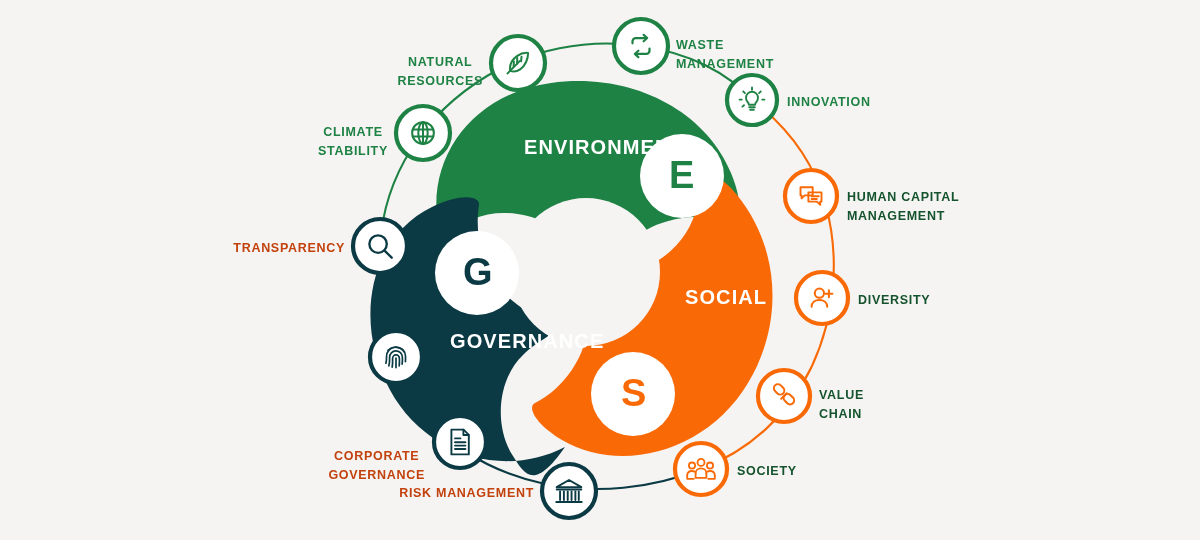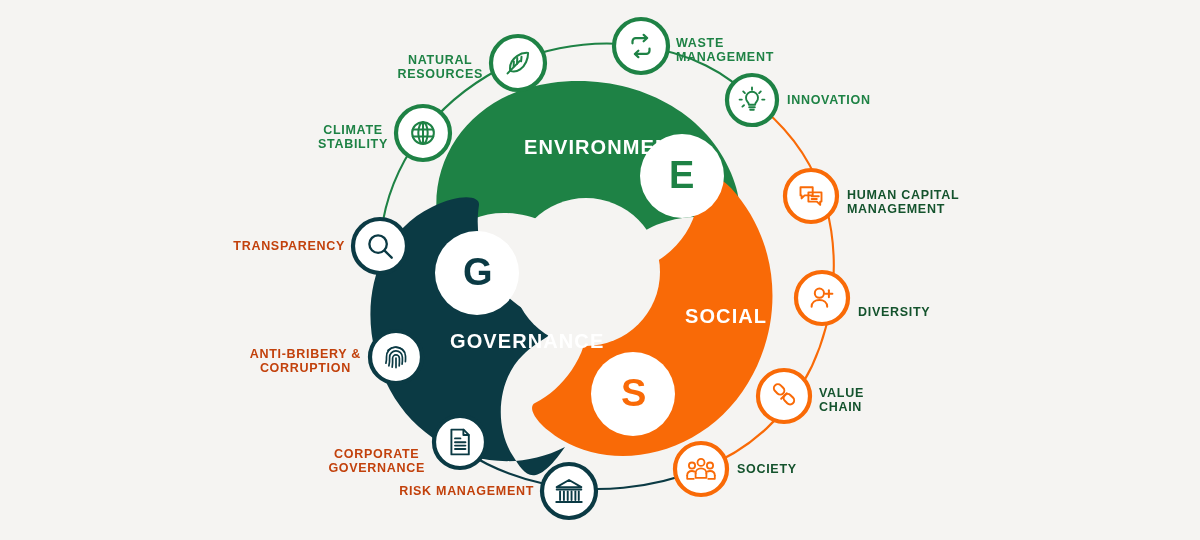--- a/index.html
+++ b/index.html
@@ -21,21 +21,21 @@
     top: 0;
     width: 1200px;
     height: 540px;
   }
   .node-label {
     position: absolute;
     font-family: "Liberation Sans", sans-serif;
     font-size: 12.5px;
     font-weight: bold;
     letter-spacing: 0.7px;
-    line-height: 14px;
+    line-height: 19px;
     white-space: pre-line;
     text-transform: uppercase;
   }
   .lbl-green { color: #1e8245; }
   .lbl-orange { color: #14532d; }
   .lbl-teal { color: #c2410c; }
   .lbl-right { text-align: left; }
   .lbl-left { text-align: center; }
   .seg-label {
     position: absolute;
@@ -315,51 +315,49 @@
       </g>
 
       <g>
         <circle cx="380" cy="246" r="27" fill="#ffffff" stroke="#0b3a44" stroke-width="4.2"></circle>
         <use href="#ic-magnifier" x="363" y="229" width="34" height="34" color="#0b3a44"></use>
       </g>
     </g>
   </svg>
 
   <div class="seg-label" style="left:524px; top:136px;">ENVIRONMENT</div>
-  <div class="seg-label" style="left:685px; top:305px;">SOCIAL</div>
+  <div class="seg-label" style="left:685px; top:286px;">SOCIAL</div>
   <div class="seg-label" style="left:450px; top:330px;">GOVERNANCE</div>
 
   <div class="badge-letter bl-green" style="left:669px; top:154px;">E</div>
   <div class="badge-letter bl-orange" style="left:621px; top:372px;">S</div>
   <div class="badge-letter bl-teal" style="left:463px; top:251px;">G</div>
 
   <div class="node-label lbl-green lbl-right" style="left:676px; top:36px;">WASTE
 MANAGEMENT</div>
 
   <div class="node-label lbl-green lbl-left" style="right:717px; top:53px;">NATURAL
 RESOURCES</div>
 
   <div class="node-label lbl-green lbl-left" style="right:812px; top:123px;">CLIMATE
 STABILITY</div>
 
   <div class="node-label lbl-green lbl-right" style="left:787px; top:93px;">INNOVATION</div>
 
   <div class="node-label lbl-orange lbl-right" style="left:847px; top:188px;">HUMAN CAPITAL
 MANAGEMENT</div>
 
-  <div class="node-label lbl-orange lbl-right" style="left:858px; top:291px;margin-top:14px;">DIVERSITY</div>
+  <div class="node-label lbl-orange lbl-right" style="left:858px; top:291px;">DIVERSITY</div>
 
   <div class="node-label lbl-orange lbl-right" style="left:819px; top:386px;">VALUE
 CHAIN</div>
 
   <div class="node-label lbl-orange lbl-right" style="left:737px; top:462px;">SOCIETY</div>
 
   <div class="node-label lbl-teal lbl-left" style="right:666px; top:484px;">RISK MANAGEMENT</div>
 
   <div class="node-label lbl-teal lbl-left" style="right:775px; top:432px;margin-top:15px;">CORPORATE
 GOVERNANCE</div>
 
-  <div class="node-label lbl-teal lbl-left" style="right:839px; top:347px;">ANTI-BRIBERY &amp;
-CORRUPTION</div>
 
   <div class="node-label lbl-teal lbl-left" style="right:855px; top:239px;">TRANSPARENCY</div>
 
 </div>
 
 </body></html>

